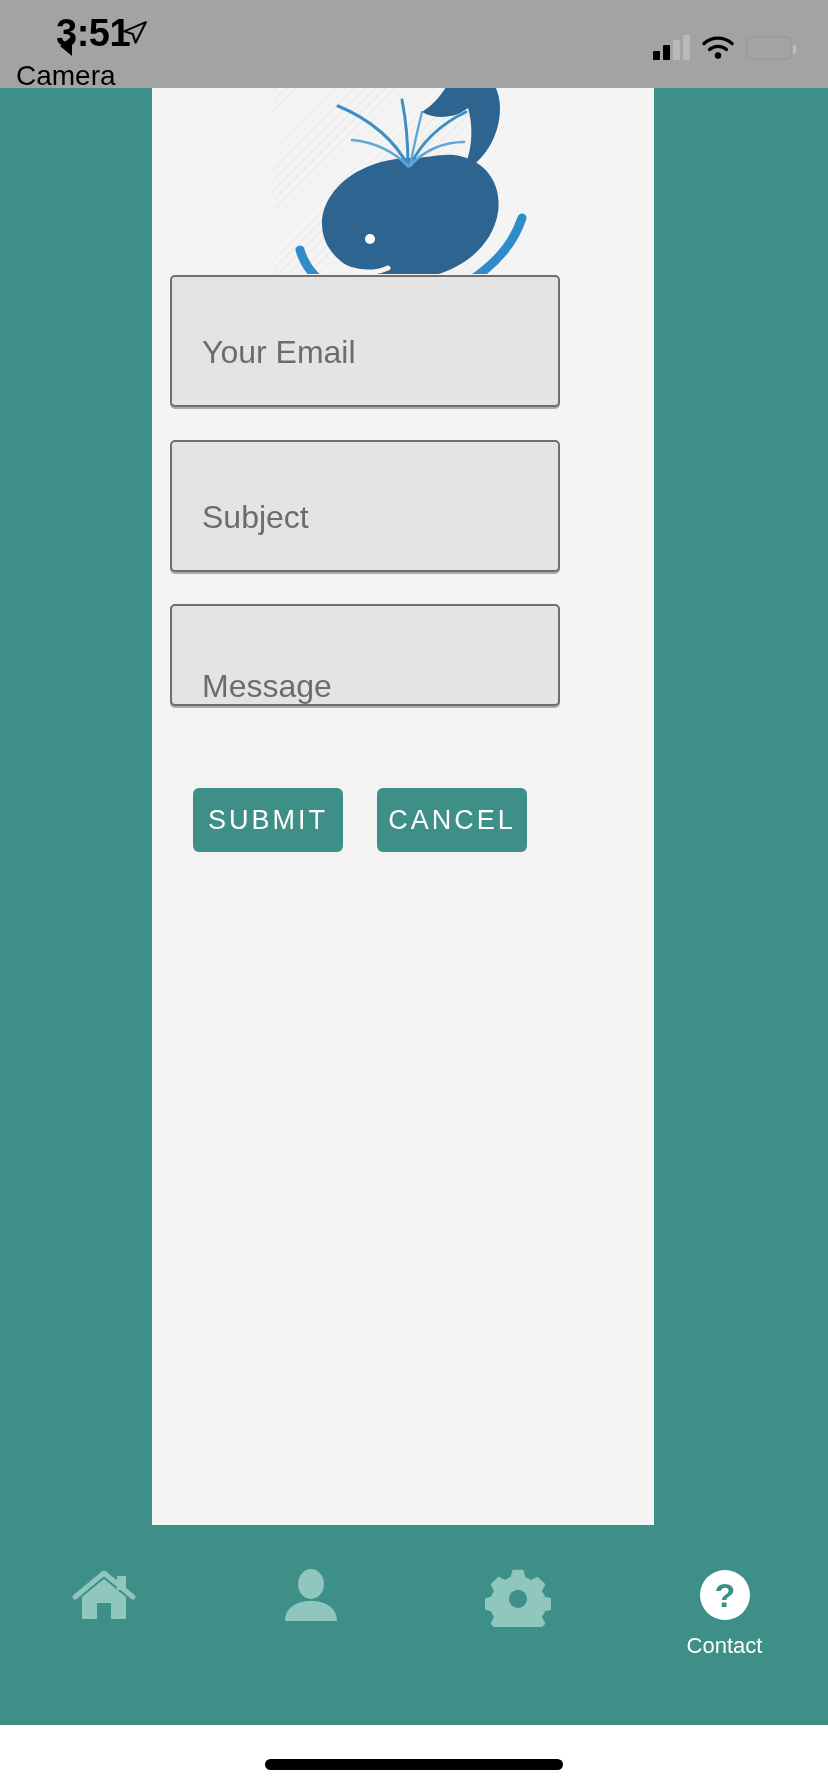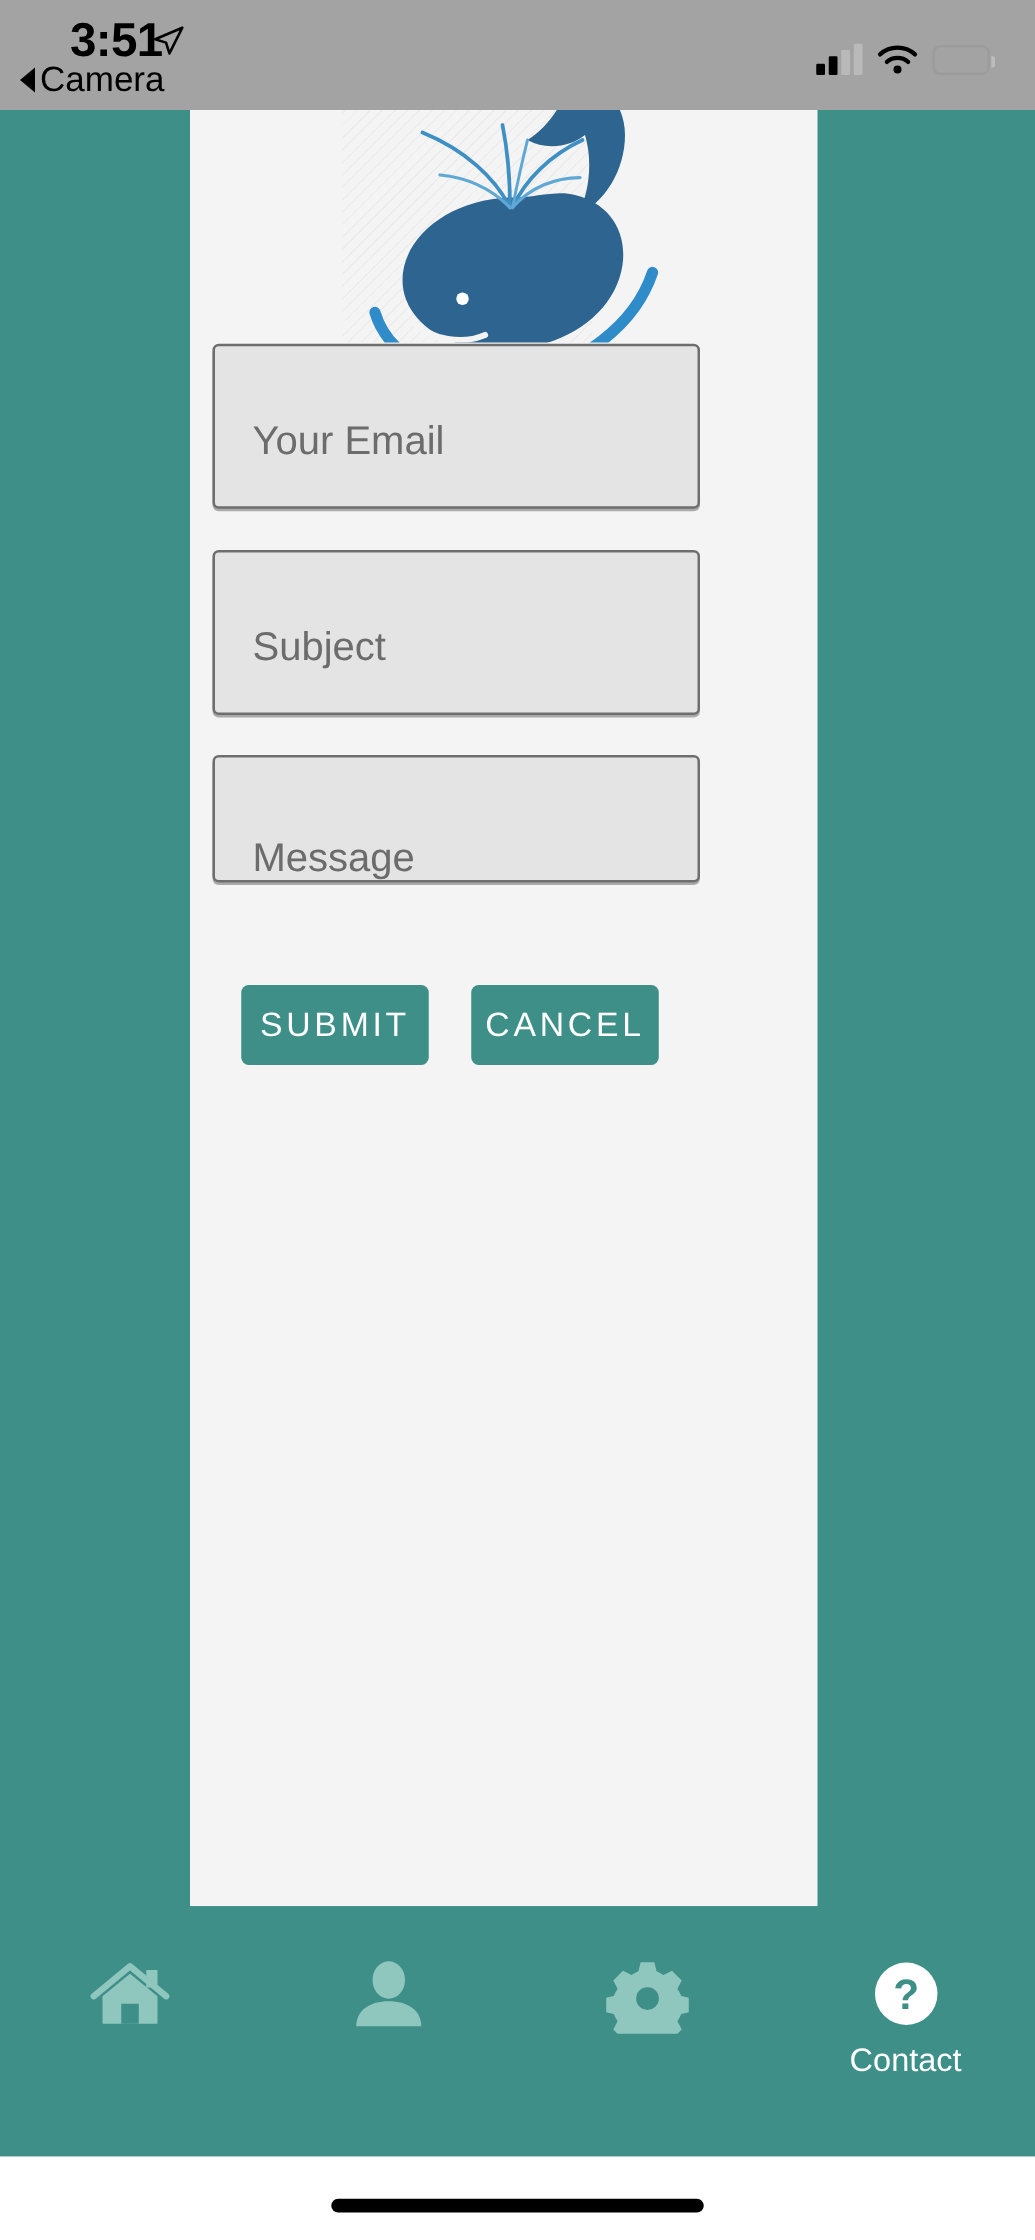--- a/index.html
+++ b/index.html
@@ -37,24 +37,25 @@
     color: #000000;
     font-family: "Liberation Sans", sans-serif;
   }
   .sb-loc-arrow {
     position: absolute;
     left: 122px; top: 20px;
     width: 26px; height: 26px;
   }
   .sb-back {
     position: absolute;
-    left: 16px; top: 48px;
+    left: 16px; top: 36px;
     display: flex;
     align-items: center;
     gap: 4px;
+    flex-direction: column;
   }
   .sb-back-tri {
     width: 0; height: 0;
     border-top: 10px solid transparent;
     border-bottom: 10px solid transparent;
     border-right: 12px solid #000;
   }
   .sb-back-label {
     font-size: 28px;
     color: #000;
@@ -200,21 +201,21 @@
     flex: 1 1 0;
     height: 200px;
     padding-top: 42px;
     display: flex;
     flex-direction: column;
     align-items: center;
     cursor: pointer;
   }
   .tab .tab-label {
     margin-top: 6px;
-    font-size: 26px;
+    font-size: 22px;
     color: #ffffff;
     font-family: "Liberation Sans", sans-serif;
   }
   .ico { display: block; }
 
   
   .home-ind {
     position: absolute;
     left: 50%;
     transform: translateX(-50%);

